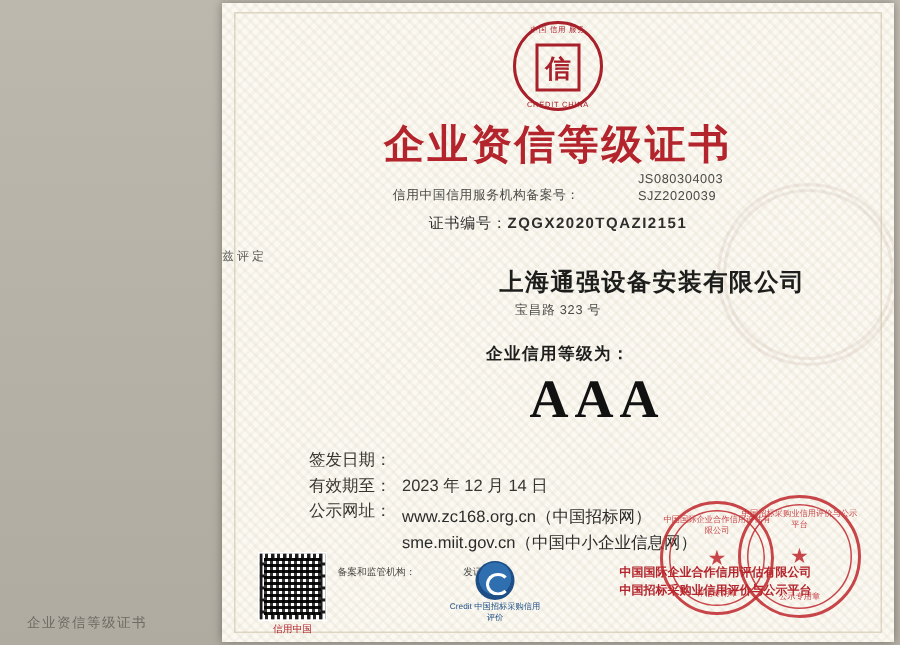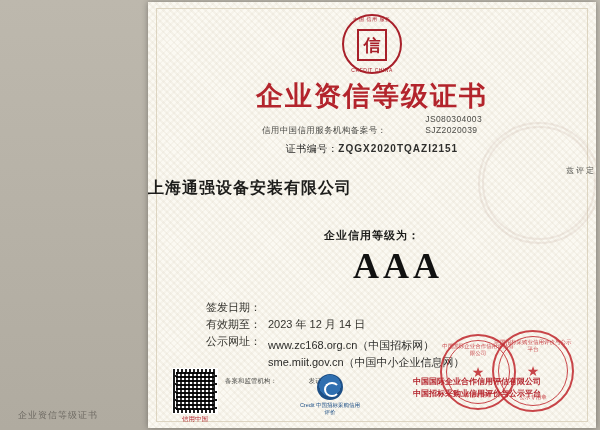--- a/index.html
+++ b/index.html
@@ -73,25 +73,25 @@
     font-size:8.5px;color:#4a4a46;letter-spacing:.4px;
   }
   .subline .codes{display:inline-block;text-align:left;margin-left:4px;}
   .subline .codes span{display:block;line-height:1.25;margin-left:32px;}
   .certno{
     position:absolute;left:0;top:140px;width:448px;text-align:center;
     font-size:10px;color:#2e2e2c;letter-spacing:.5px;
   }
   .certno b{font-weight:bold;letter-spacing:1px;}
   .hereby{
-    position:absolute;left:0;top:163px;width:448px;text-align:right;
+    position:absolute;left:0;top:163px;width:448px;text-align:left;
     font-size:8px;color:#5a5a55;letter-spacing:2px;
   }
   .company{
-    position:absolute;left:0;top:176px;width:389px;text-align:left;
+    position:absolute;left:0;top:176px;width:389px;text-align:right;
     font-size:16px;font-weight:bold;color:#1d1d1b;letter-spacing:1px;
   }
   .address{
     position:absolute;left:0;top:199px;width:448px;text-align:center;
     font-size:8.5px;color:#4a4a46;letter-spacing:.5px;
   }
   .ratinglabel{
     position:absolute;left:0;top:226px;width:448px;text-align:center;
     font-size:11px;color:#1d1d1b;letter-spacing:1px;font-weight:bold;
   }
@@ -209,20 +209,21 @@
         <span>SJZ2020039</span>
       </span>
     </div>
 
     <div class="certno">
       <span>证书编号：</span><b>ZQGX2020TQAZI2151</b>
     </div>
 
     <div class="hereby">兹评定</div>
     <div class="company">上海通强设备安装有限公司</div>
+    <div class="address">宝昌路 323 号</div>
     <div class="ratinglabel">企业信用等级为：</div>
     <div class="grade">AAA</div>
 
     <div class="details">
       <div class="drow">
         <div class="dlabel">签发日期：</div>
       </div>
       <div class="drow">
         <div class="dlabel">有效期至：</div>
         <div class="dval">2023 年 12 月 14 日</div>

